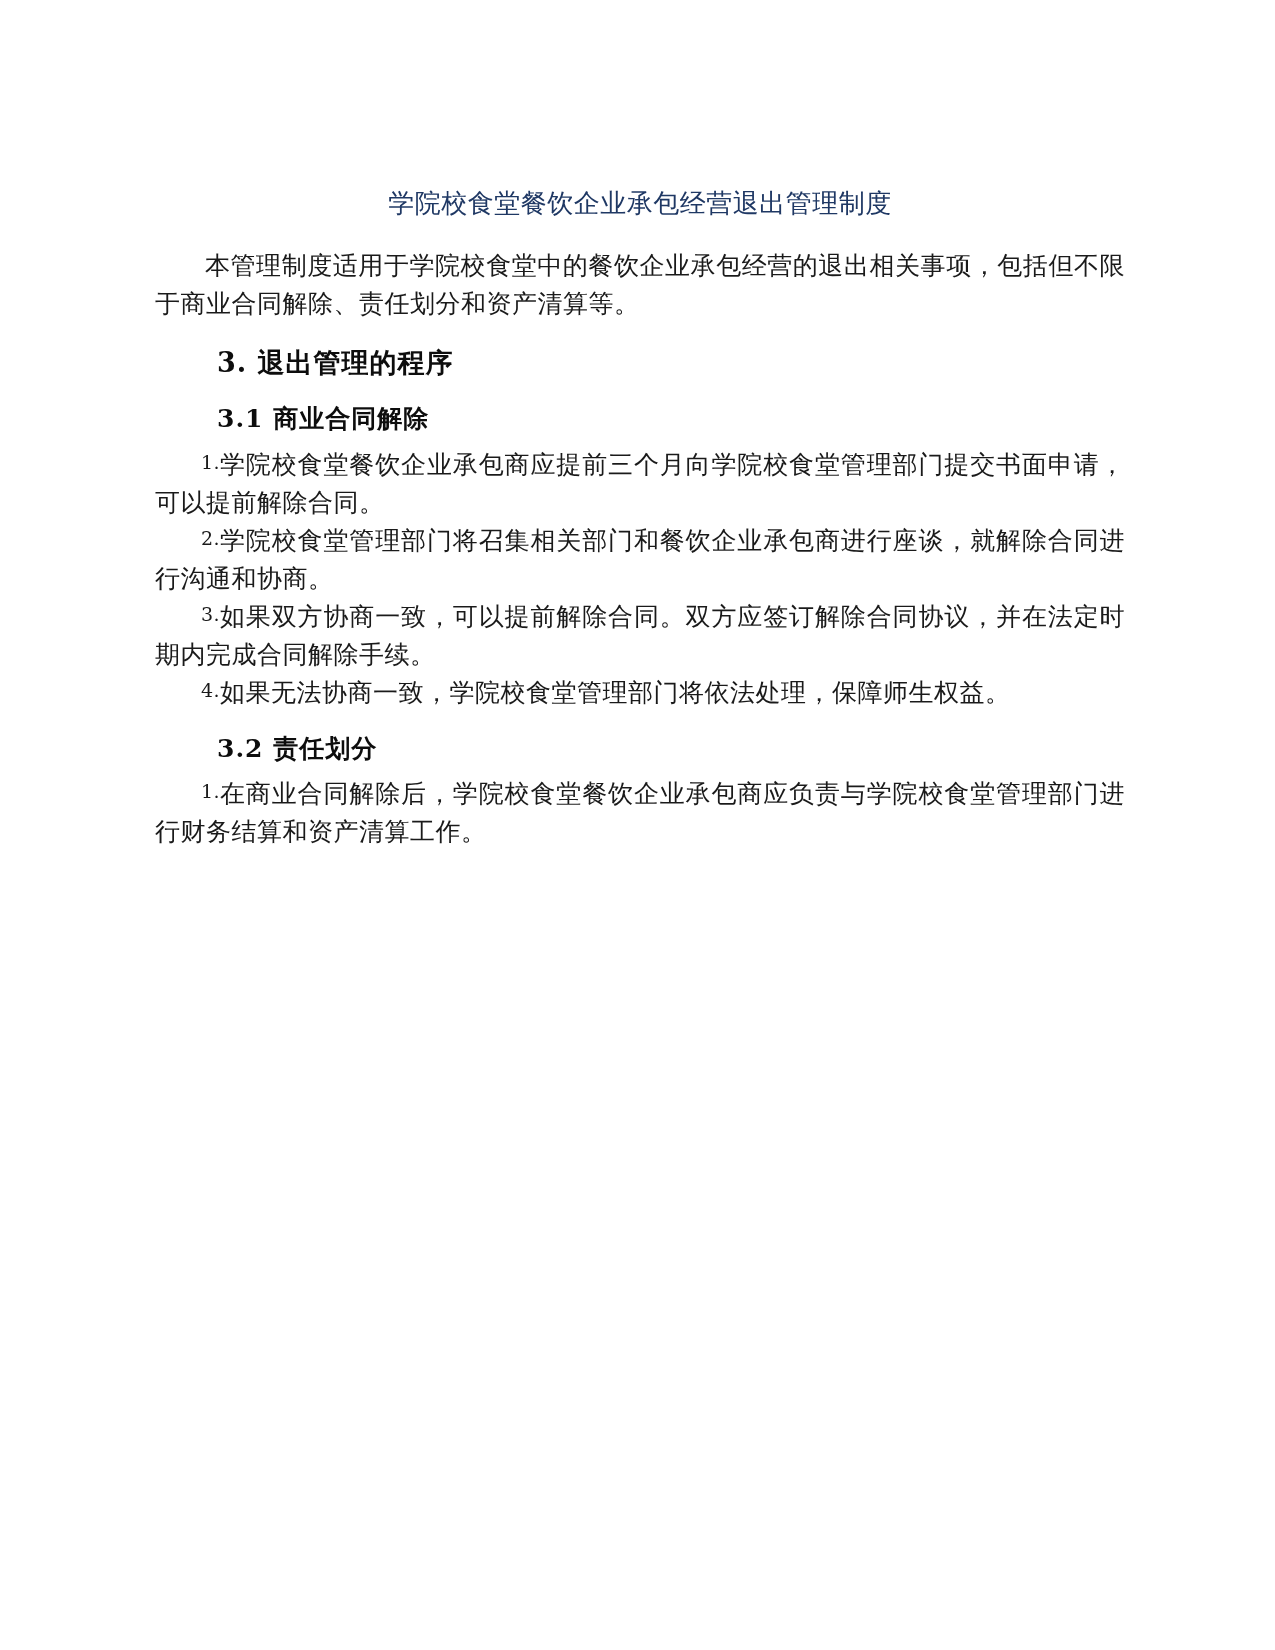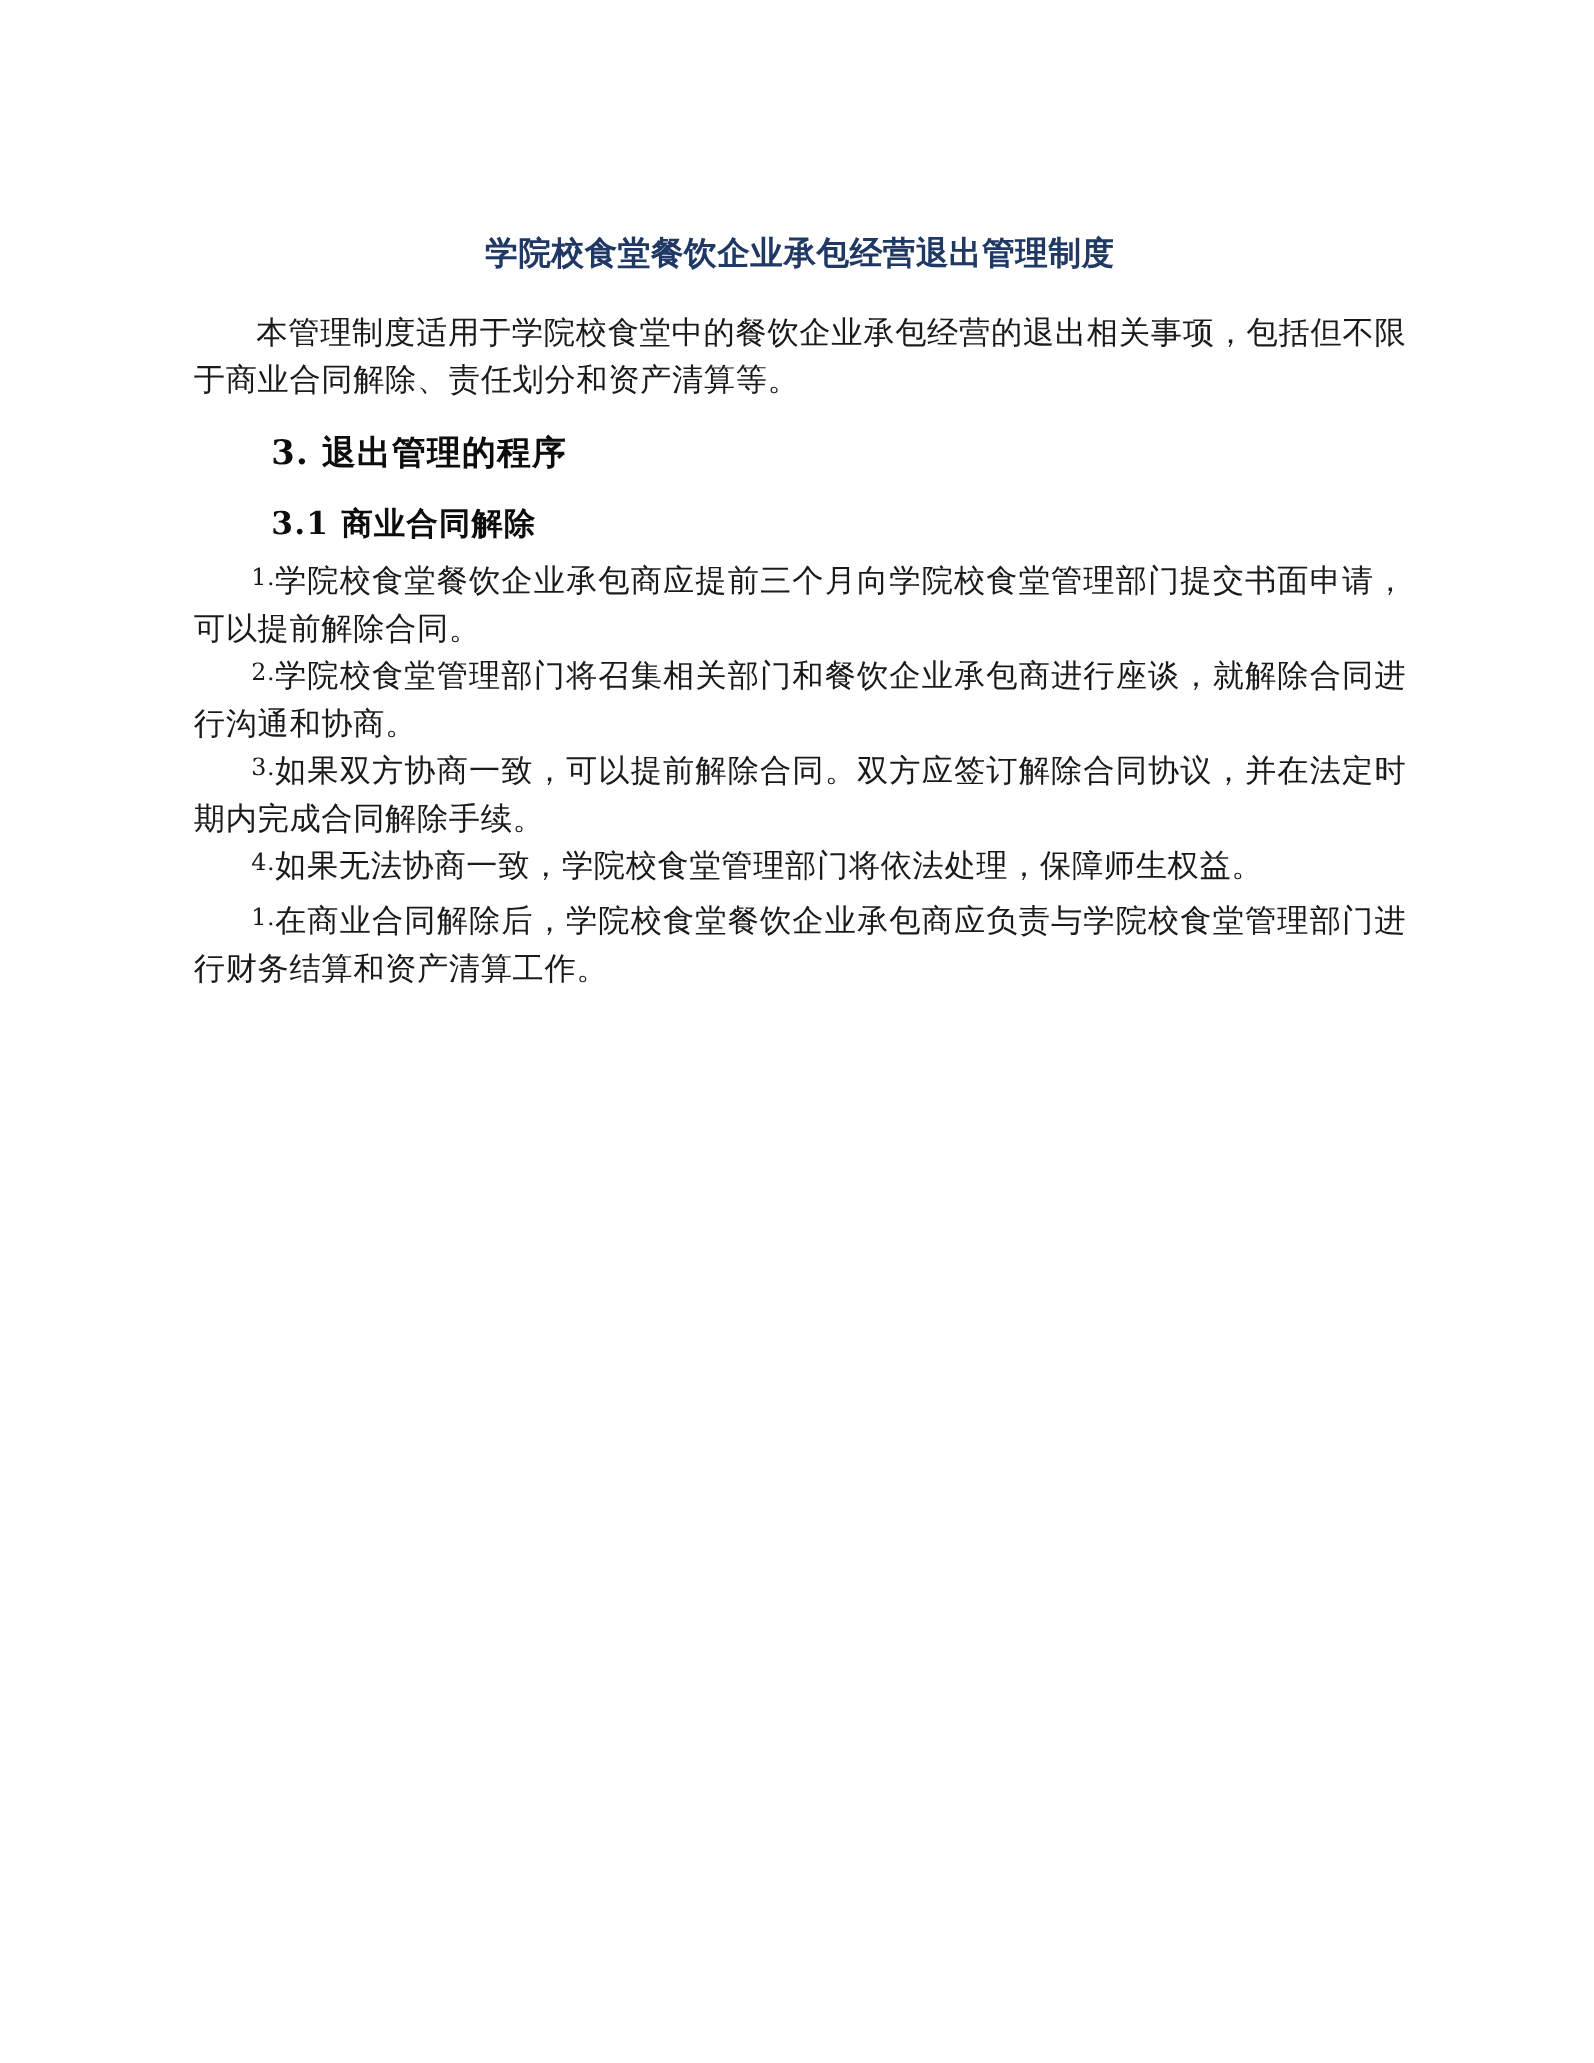--- a/index.html
+++ b/index.html
@@ -14,21 +14,21 @@
     position: relative;
     box-sizing: border-box;
     padding: 185px 150px 60px 155px;
     font-family: "DejaVu Serif", "Liberation Serif", serif;
     color: #1a1a1a;
     overflow: hidden;
   }
   .doc-title {
     text-align: center;
     font-family: "DejaVu Sans", "Liberation Sans", sans-serif;
-    font-weight: bold;
+    font-weight: normal;
     font-size: 26px;
     color: #1F3864;
     letter-spacing: 0.5px;
     margin: 0 0 26px 0;
     line-height: 1.4;
   }
   h2.section {
     font-family: "DejaVu Serif", "Liberation Serif", serif;
     font-weight: bold;
     font-size: 27px;
@@ -97,17 +97,18 @@
   <h2 class="section">3.  退出管理的程序</h2>
 
   <h3 class="subsection">3.1  商业合同解除</h3>
   <ol class="num-list">
     <li>学院校食堂餐饮企业承包商应提前三个月向学院校食堂管理部门提交书面申请，可以提前解除合同。</li>
     <li>学院校食堂管理部门将召集相关部门和餐饮企业承包商进行座谈，就解除合同进行沟通和协商。</li>
     <li>如果双方协商一致，可以提前解除合同。双方应签订解除合同协议，并在法定时期内完成合同解除手续。</li>
     <li>如果无法协商一致，学院校食堂管理部门将依法处理，保障师生权益。</li>
   </ol>
 
+  <h3 class="subsection">3.2  责任划分</h3>
   <ol class="num-list">
     <li>在商业合同解除后，学院校食堂餐饮企业承包商应负责与学院校食堂管理部门进行财务结算和资产清算工作。</li>
   </ol>
 
 </div>
 
 </body></html>

